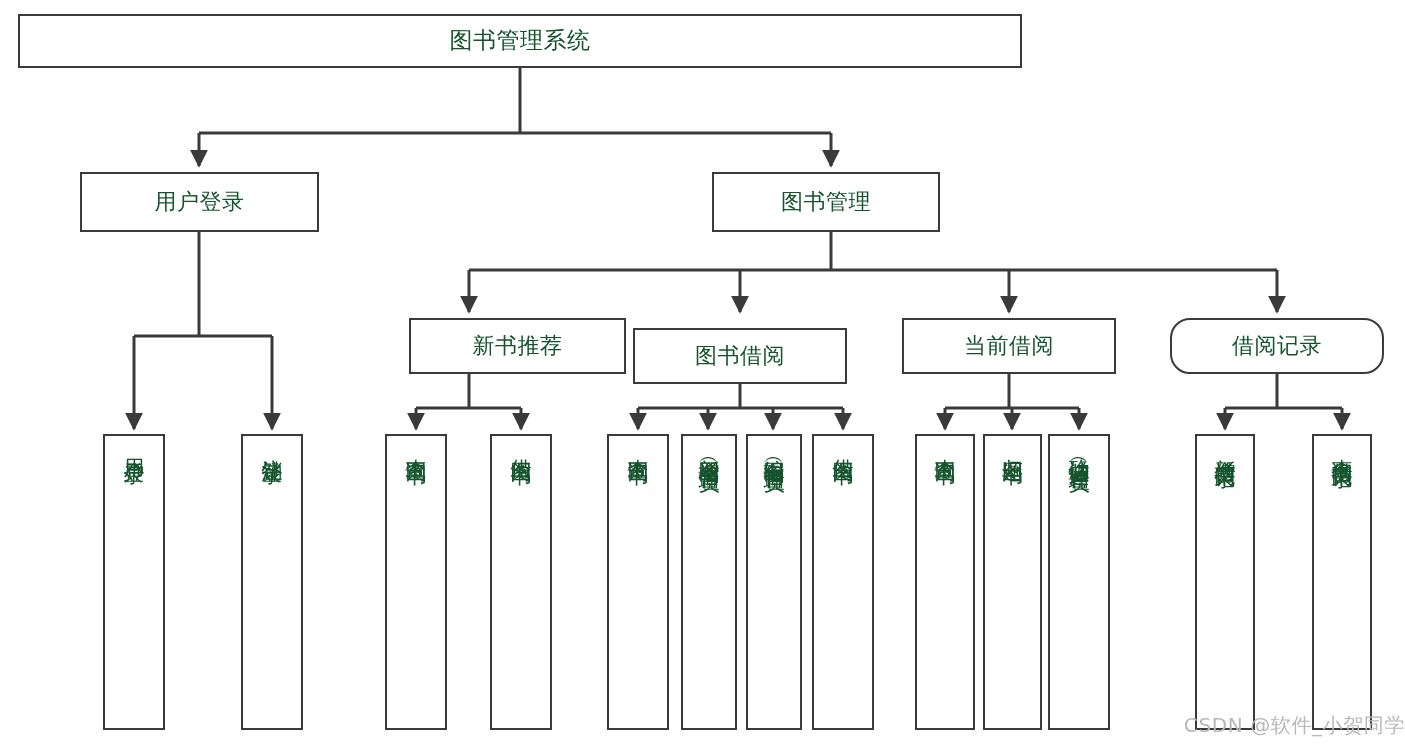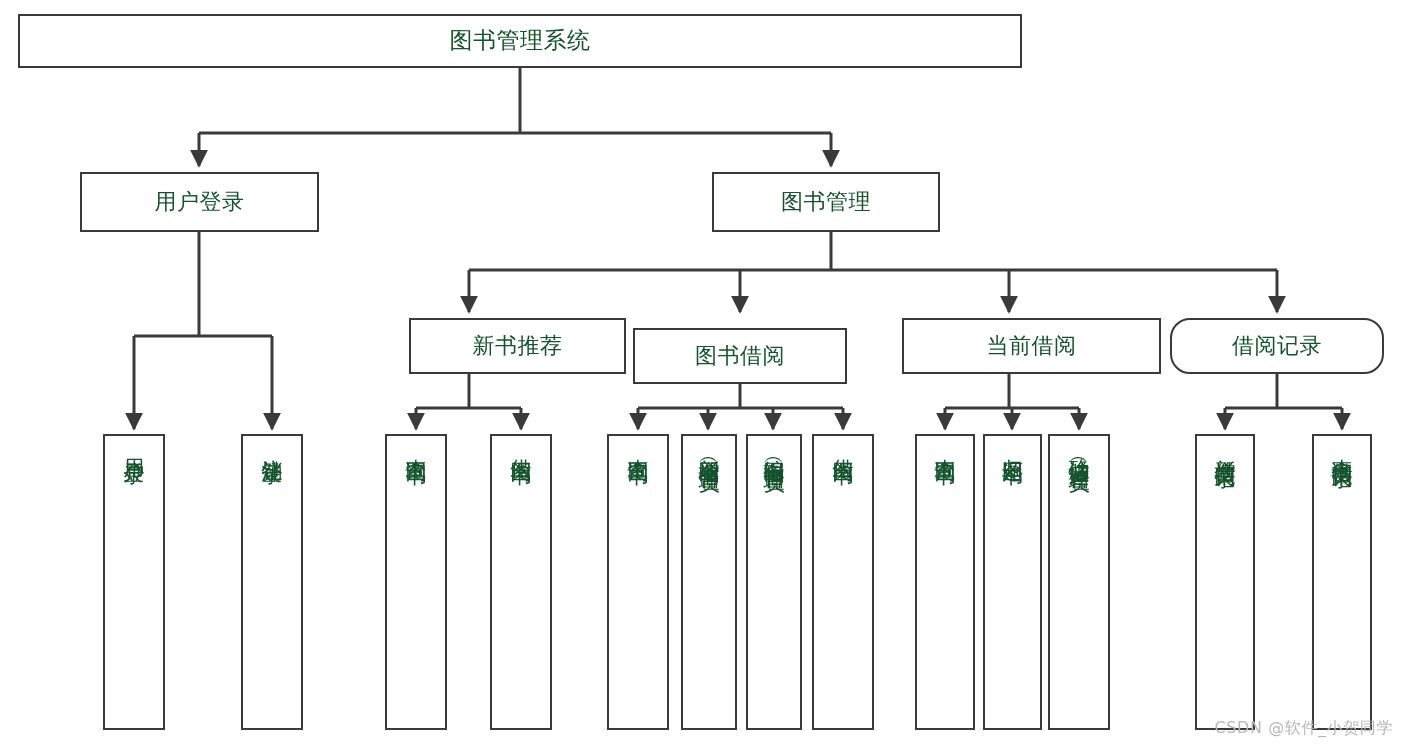--- a/index.html
+++ b/index.html
@@ -59,23 +59,23 @@
   .v-node .node-label {
     writing-mode: vertical-rl;
     text-orientation: upright;
     font-size: 21px;
     line-height: 1.05;
     letter-spacing: 2px;
     white-space: nowrap;
   }
   .watermark {
     position: absolute;
-    right: 12px;
+    right: 0;
     bottom: 8px;
-    font-size: 16px;
+    font-size: 20px;
     color: #b8b8b8;
     letter-spacing: 0.6px;
     white-space: nowrap;
     user-select: none;
   }
 </style>
 </head>
 <body>
 
 <div id="diagram-root">
@@ -143,21 +143,21 @@
   </div>
 
   <div class="node h-node" style="left:361px; top:318px; width:217px; height:56px;margin-left:48px;">
     <span class="node-label">新书推荐</span>
   </div>
 
   <div class="node h-node" style="left:633px; top:328px; width:214px; height:56px;font-family:Liberation Serif, serif;">
     <span class="node-label">图书借阅</span>
   </div>
 
-  <div class="node h-node" style="left:902px; top:318px; width:259px; height:56px;">
+  <div class="node h-node" style="left:902px; top:318px; width:214px; height:56px;">
     <span class="node-label">当前借阅</span>
   </div>
 
   <div class="node h-node" style="left:1170px; top:318px; width:214px; height:56px;border-radius:20px;">
     <span class="node-label">借阅记录</span>
   </div>
 
   <div class="node v-node" style="left:103px; top:434px; width:62px; height:296px;">
     <span class="node-label">用户登录</span>
   </div>

